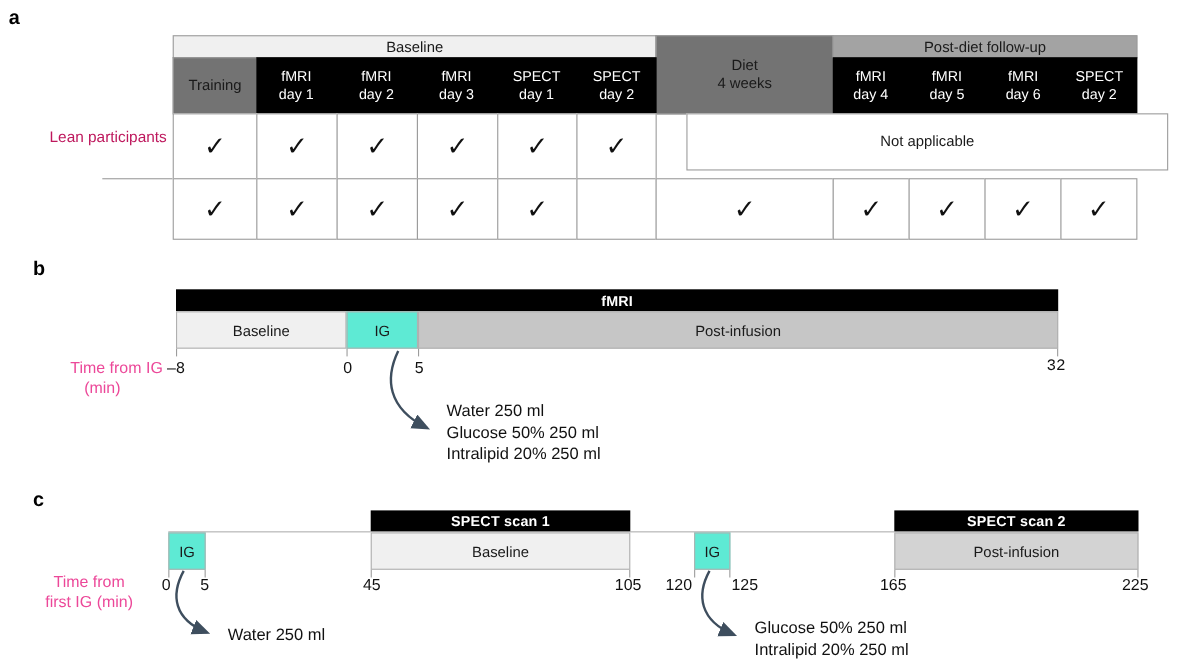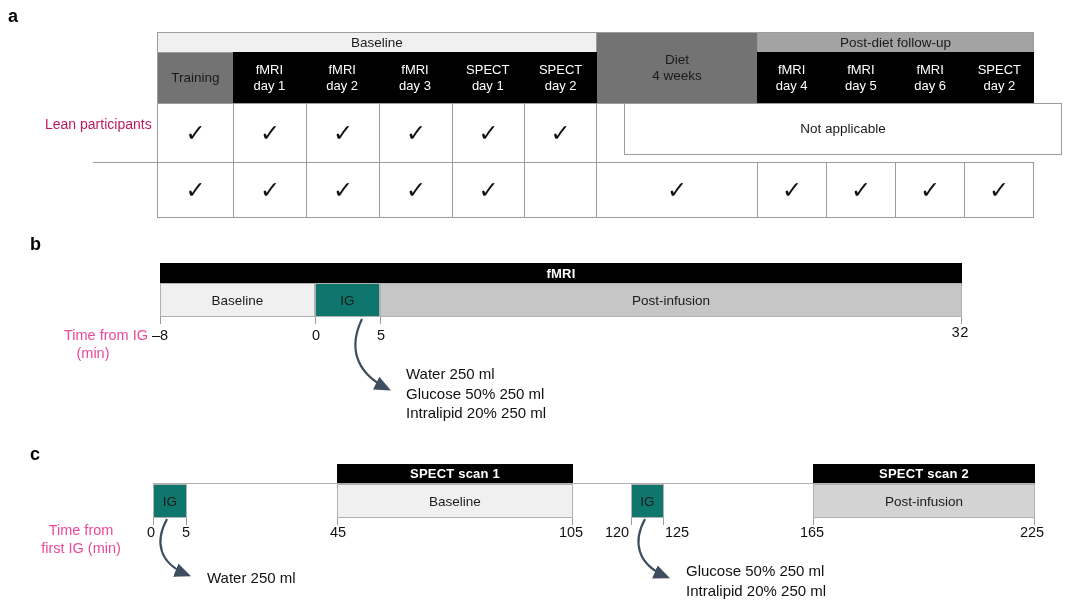--- a/index.html
+++ b/index.html
@@ -21,21 +21,21 @@
   .check { font-family:"DejaVu Sans", sans-serif; font-size:24px; font-weight:400; color:#111; }
   .rowlabel { position:absolute; font-size:14px; line-height:18px; color:#be185d; }
   .labeldivider { position:absolute; height:1px; background:#9c9c9c; }
 
   
   .bar { position:absolute; background:#000; color:#fff; display:flex; align-items:center;
          justify-content:center; font-size:13px; font-weight:700; letter-spacing:0.2px; }
   .seg { position:absolute; box-sizing:border-box; border:1px solid #b0b0b0; display:flex;
          align-items:center; justify-content:center; font-size:13.5px; color:#1a1a1a; }
   .seg-light { background:#f0f0f0; }
-  .seg-mid   { background:#0f766e; }
+  .seg-mid   { background:#5eead4; }
   .seg-dark  { background:#c6c6c6; }
   .seg-dark2 { background:#d3d3d3; }
   .hline { position:absolute; height:1px; background:#b0b0b0; }
   .tick { position:absolute; width:1px; height:7px; background:#9c9c9c; }
   .ticklabel { position:absolute; transform:translateX(-50%); font-size:14.5px; color:#111; white-space:nowrap; }
   .axis { position:absolute; font-size:14.5px; color:#ec4899; }
   .annot { position:absolute; font-size:15px; line-height:19.5px; color:#111; white-space:nowrap; }
   .overlay { position:absolute; left:0; top:0; pointer-events:none; }
 </style>
 </head>

